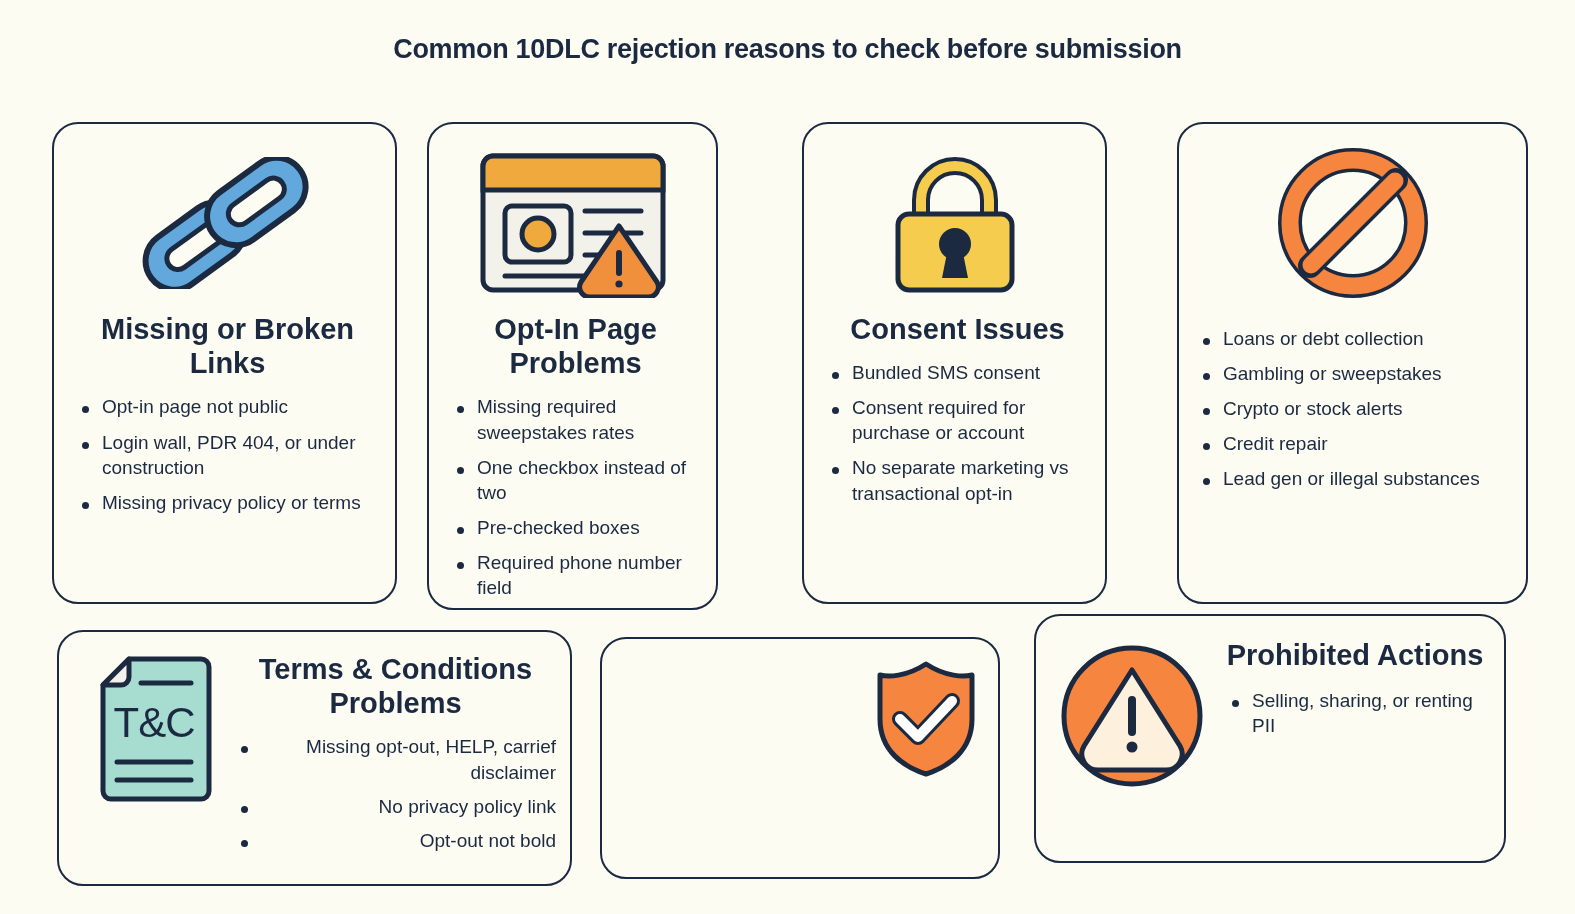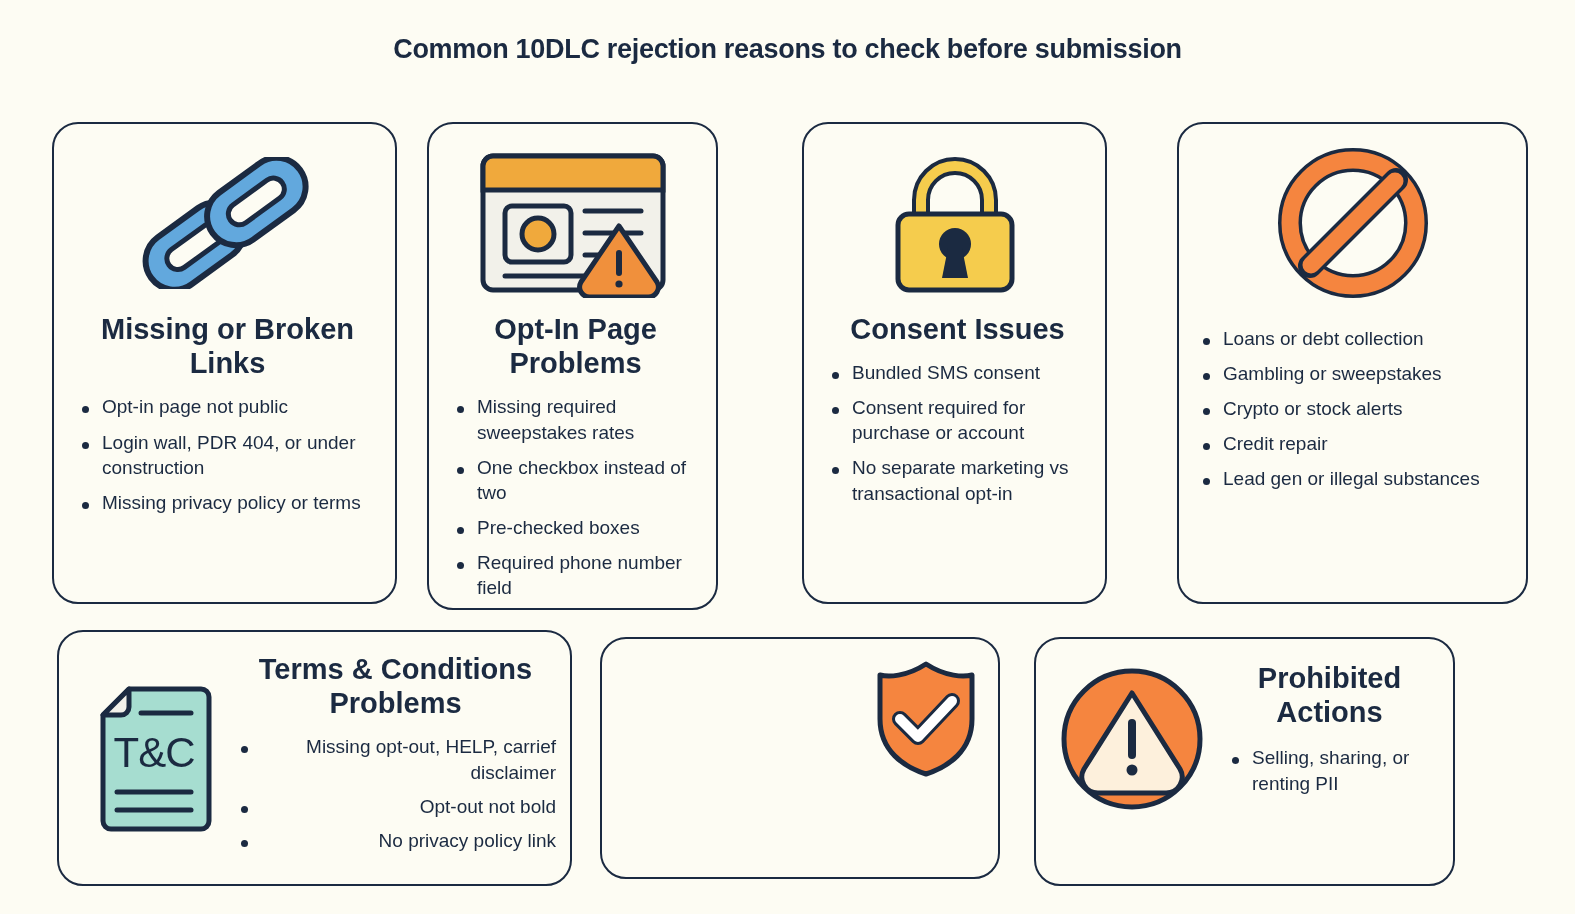--- a/index.html
+++ b/index.html
@@ -89,26 +89,26 @@
     position: absolute;
     left: 22px; right: 16px;
     top: 188px;
   }
   #card-prohibited .top-body { left: 18px; right: 8px; }
   .top-body .bullets { margin-top: 14px; }
 
   
   #card-terms   { left: 57px;   top: 630px; width: 515px; height: 256px; }
   #card-privacy { left: 600px;  top: 637px; width: 400px; height: 242px; }
-  #card-actions { left: 1034px; top: 637px; width: 421px; height: 249px; }
+  #card-actions { left: 1034px; top: 614px; width: 472px; height: 249px; }
 
   #terms-icon {
     position: absolute;
     left: 36px;
-    top: 52px;
+    top: 22px;
     width: 122px;
     height: 150px;
   }
   #terms-body {
     position: absolute;
     left: 176px;
     right: 14px;
     top: 20px;
   }
   #terms-body .bullets { margin-top: 14px; text-align: right; }
@@ -248,22 +248,22 @@
       <line x1="46" y1="29" x2="96" y2="29" stroke="#1b2a41" stroke-width="5" stroke-linecap="round"></line>
       <text x="59" y="83" font-family="'Liberation Sans', sans-serif" font-size="42" fill="#1b2a41" text-anchor="middle" letter-spacing="-1">T&amp;C</text>
       <line x1="22" y1="108" x2="96" y2="108" stroke="#1b2a41" stroke-width="5" stroke-linecap="round"></line>
       <line x1="22" y1="126" x2="96" y2="126" stroke="#1b2a41" stroke-width="5" stroke-linecap="round"></line>
     </svg>
   </div>
   <div id="terms-body">
     <div class="card-title">Terms &amp; Conditions Problems</div>
     <ul class="bullets">
       <li>Missing opt-out, HELP, carrief disclaimer</li>
+      <li>No privacy policy link</li>
       <li>Opt-out not bold</li>
-      <li>No privacy policy link</li>
     </ul>
   </div>
 </section>
 
 <section class="card" id="card-privacy">
   <div id="privacy-icon">
     <svg width="108" height="120" viewBox="0 0 108 120">
       <path d="M54 5 C74 18 92 18 100 16 V60 C100 92 76 108 54 115 C32 108 8 92 8 60 V16 C16 18 34 18 54 5 z" fill="#f5853f" stroke="#1b2a41" stroke-width="5" stroke-linejoin="round"></path>
       <path d="M28 60 L46 78 L80 42" fill="none" stroke="#1b2a41" stroke-width="16" stroke-linecap="round" stroke-linejoin="round"></path>
       <path d="M28 60 L46 78 L80 42" fill="none" stroke="#ffffff" stroke-width="10" stroke-linecap="round" stroke-linejoin="round"></path>

